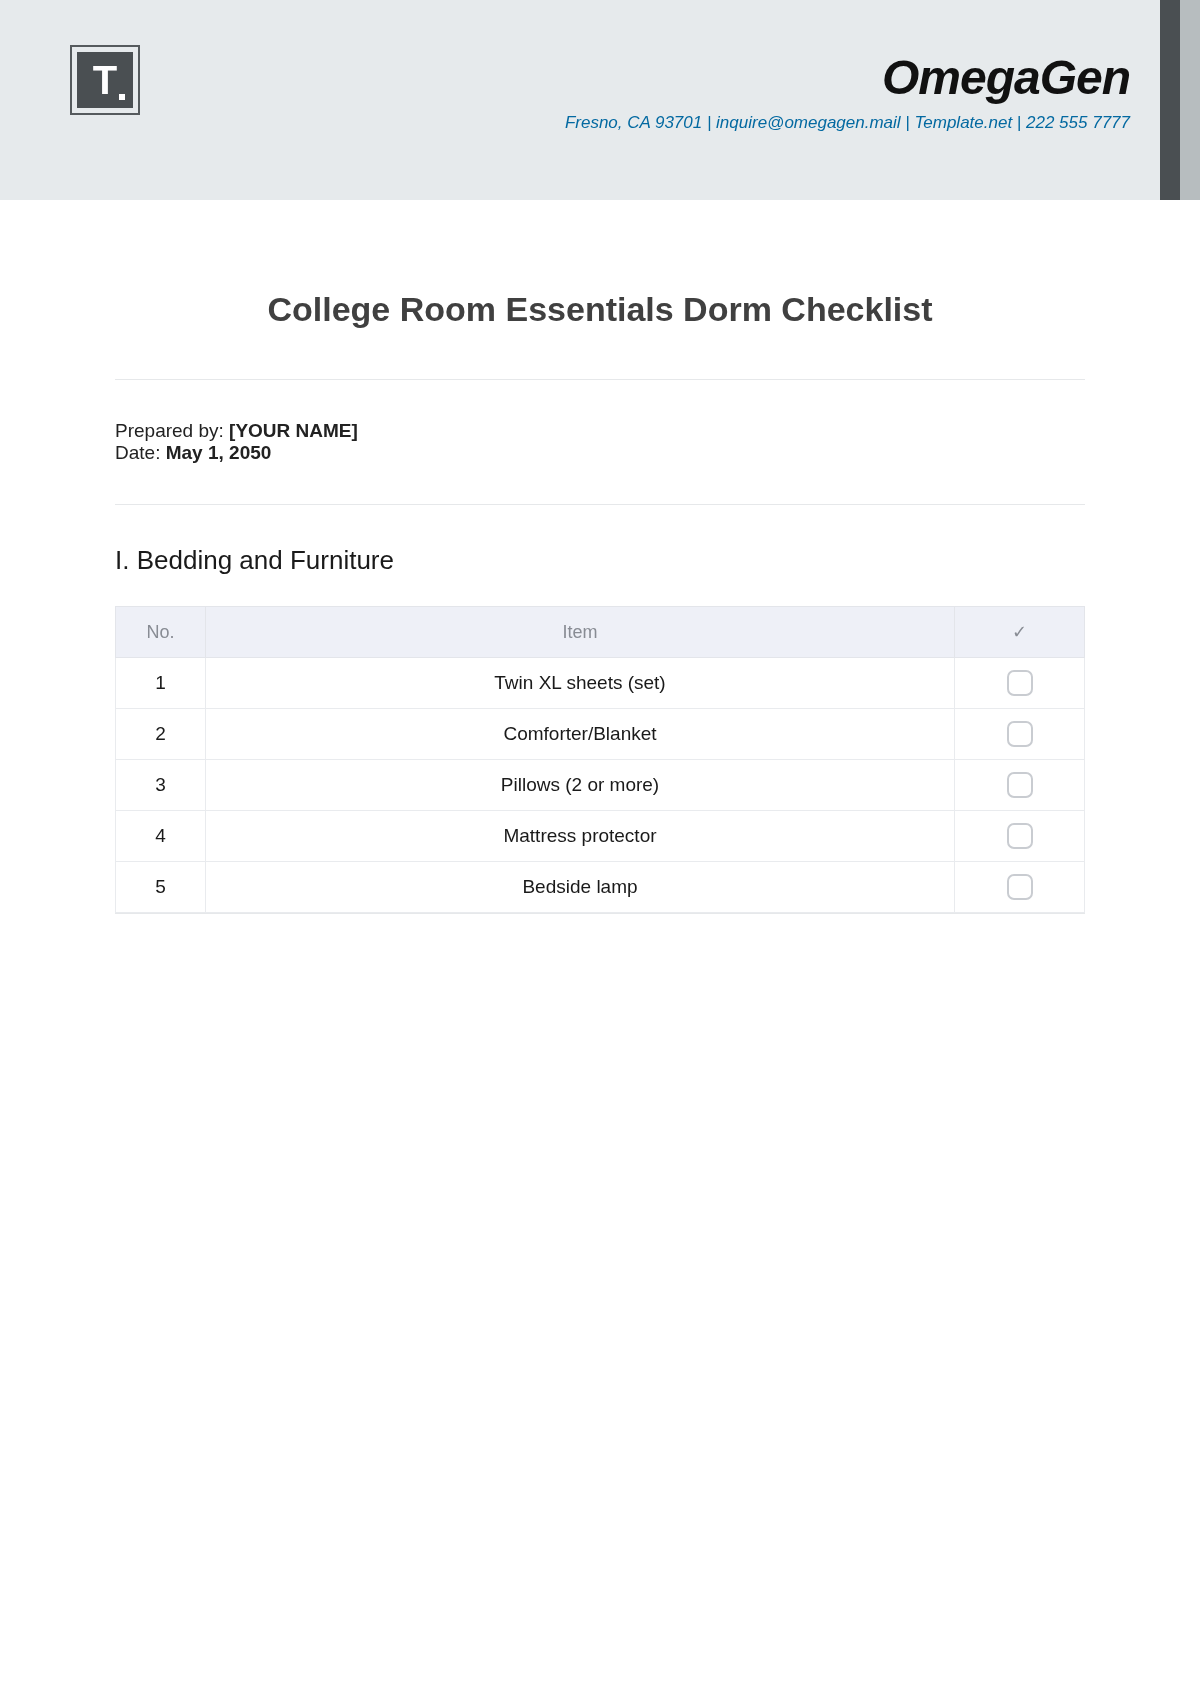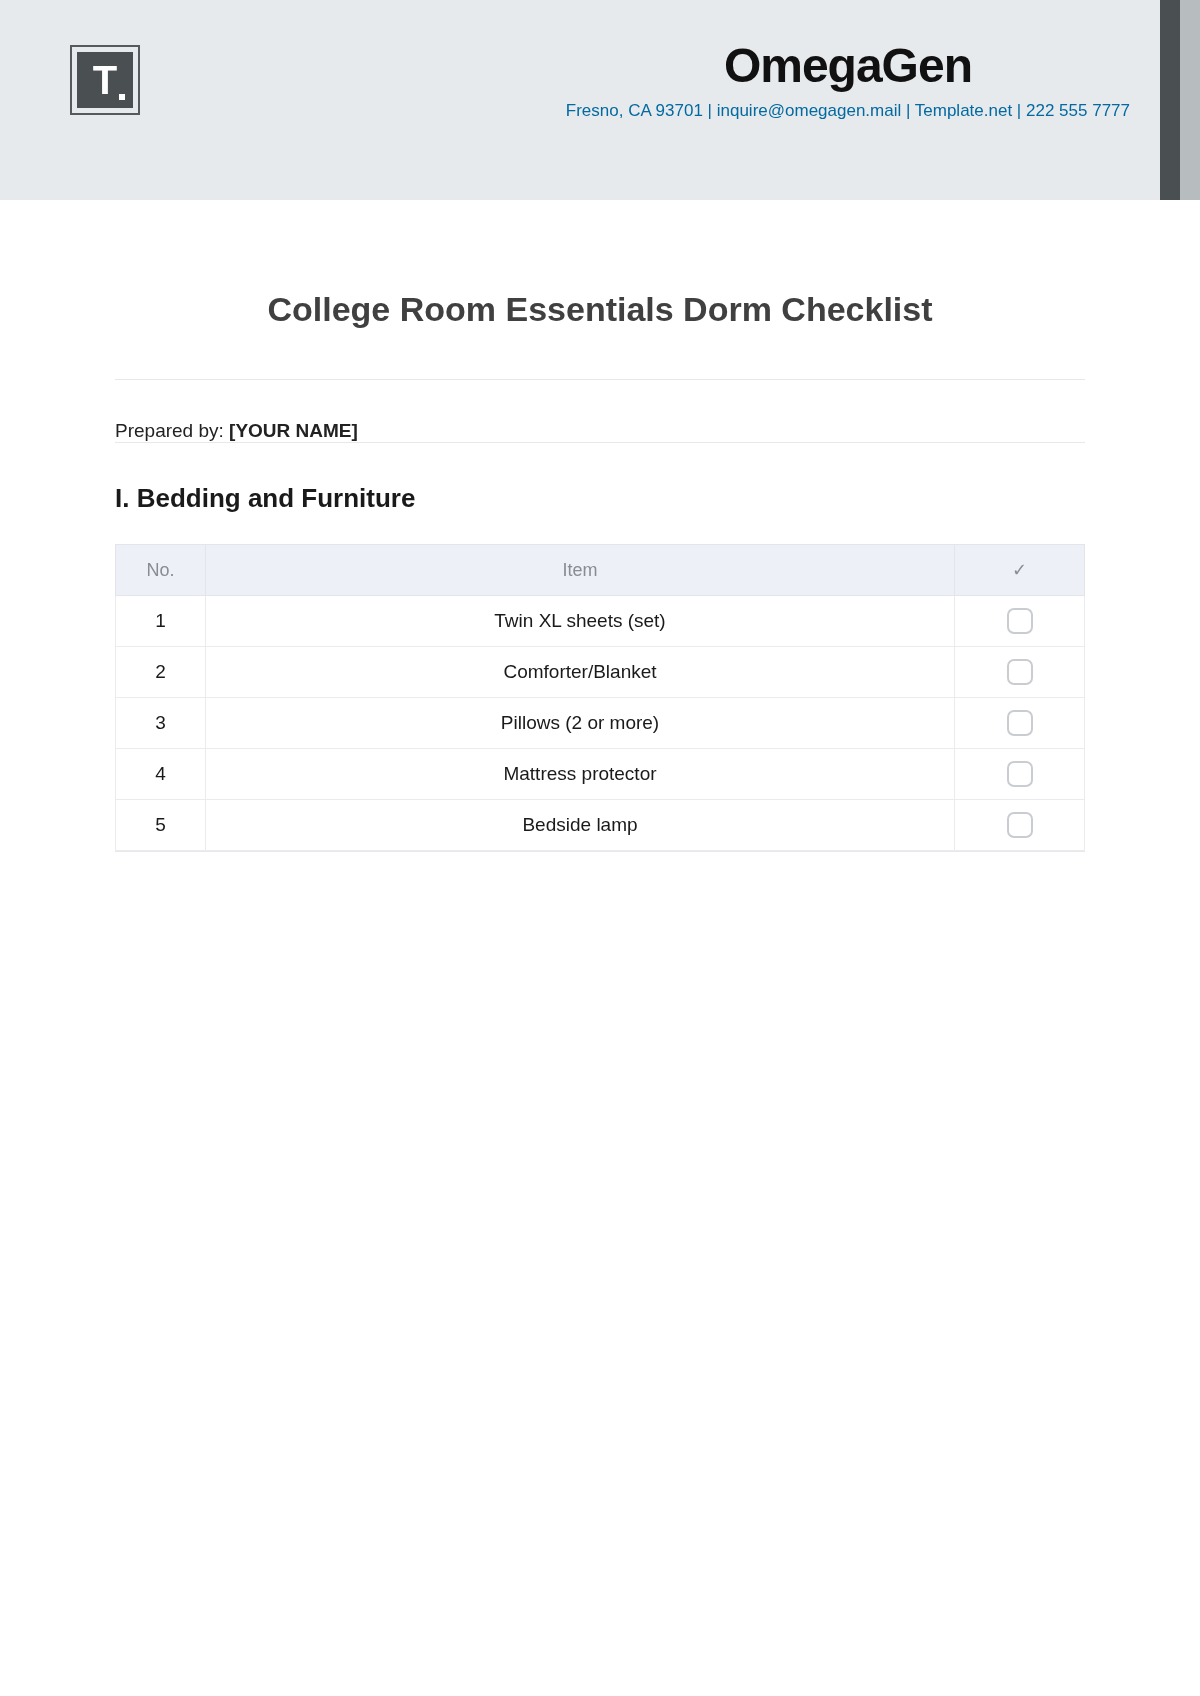--- a/index.html
+++ b/index.html
@@ -60,22 +60,23 @@
     position: absolute;
     right: 8px;
     bottom: 8px;
     width: 6px;
     height: 6px;
     background: #fff;
   }
   .brand {
     position: absolute;
     right: 70px;
-    top: 38px;
-    text-align: center;
+    top: 50px;
+    text-align: right;
+    font-style: italic;
   }
   .brand-name {
     font-size: 48px;
     font-weight: 900;
     color: #111;
     letter-spacing: -1px;
   }
   .brand-info {
     font-size: 17px;
     color: #0369a1;
@@ -96,21 +97,21 @@
     border-top: 1px solid #e6e8ea;
     margin: 0 0 40px 0;
   }
   .meta-line {
     font-size: 19px;
     color: #222;
   }
   .meta-line .bold { font-weight: 700; }
   .section-title {
     font-size: 26px;
-    font-weight: 700;
+    font-weight: 400;
     color: #1a1a1a;
     margin: 18px 0 30px 0;
   }
   table.checklist {
     width: 100%;
     border-collapse: collapse;
   }
   table.checklist th {
     background: #eef0f7;
     color: #888c94;
@@ -157,20 +158,23 @@
   </div>
 </div>
 
 <div class="content">
   <h1 class="doc-title">College Room Essentials Dorm Checklist</h1>
   <hr class="hr">
 
   <p class="meta-line">
     <span>Prepared by: </span><span class="bold">[YOUR NAME]</span>
   </p>
+  <p class="meta-line" style="margin-bottom:40px;">
+    <span>Date: </span><span class="bold">May 1, 2050</span>
+  </p>
 
   <hr class="hr">
 
   <div id="sections-container">
       <h2 class="section-title">I. Bedding and Furniture</h2>
       <table class="checklist">
         <thead>
           <tr>
             <th class="col-no">No.</th>
             <th>Item</th>

